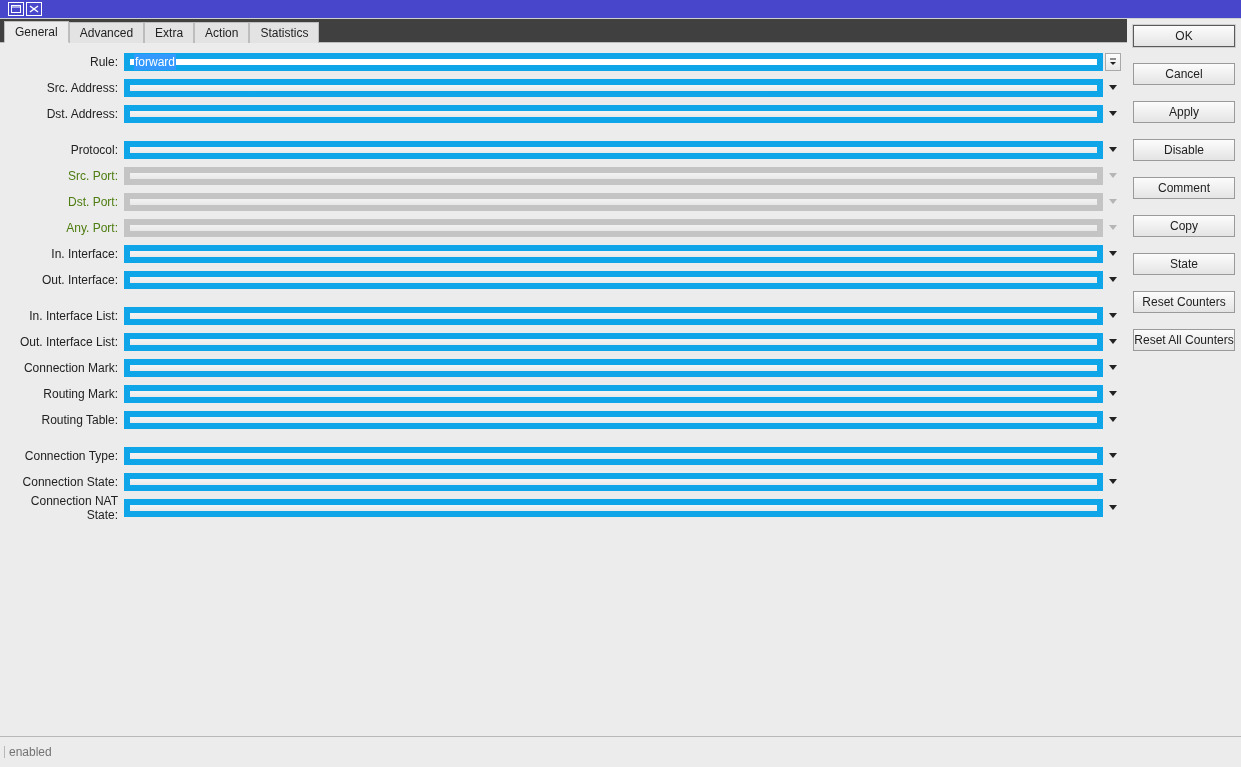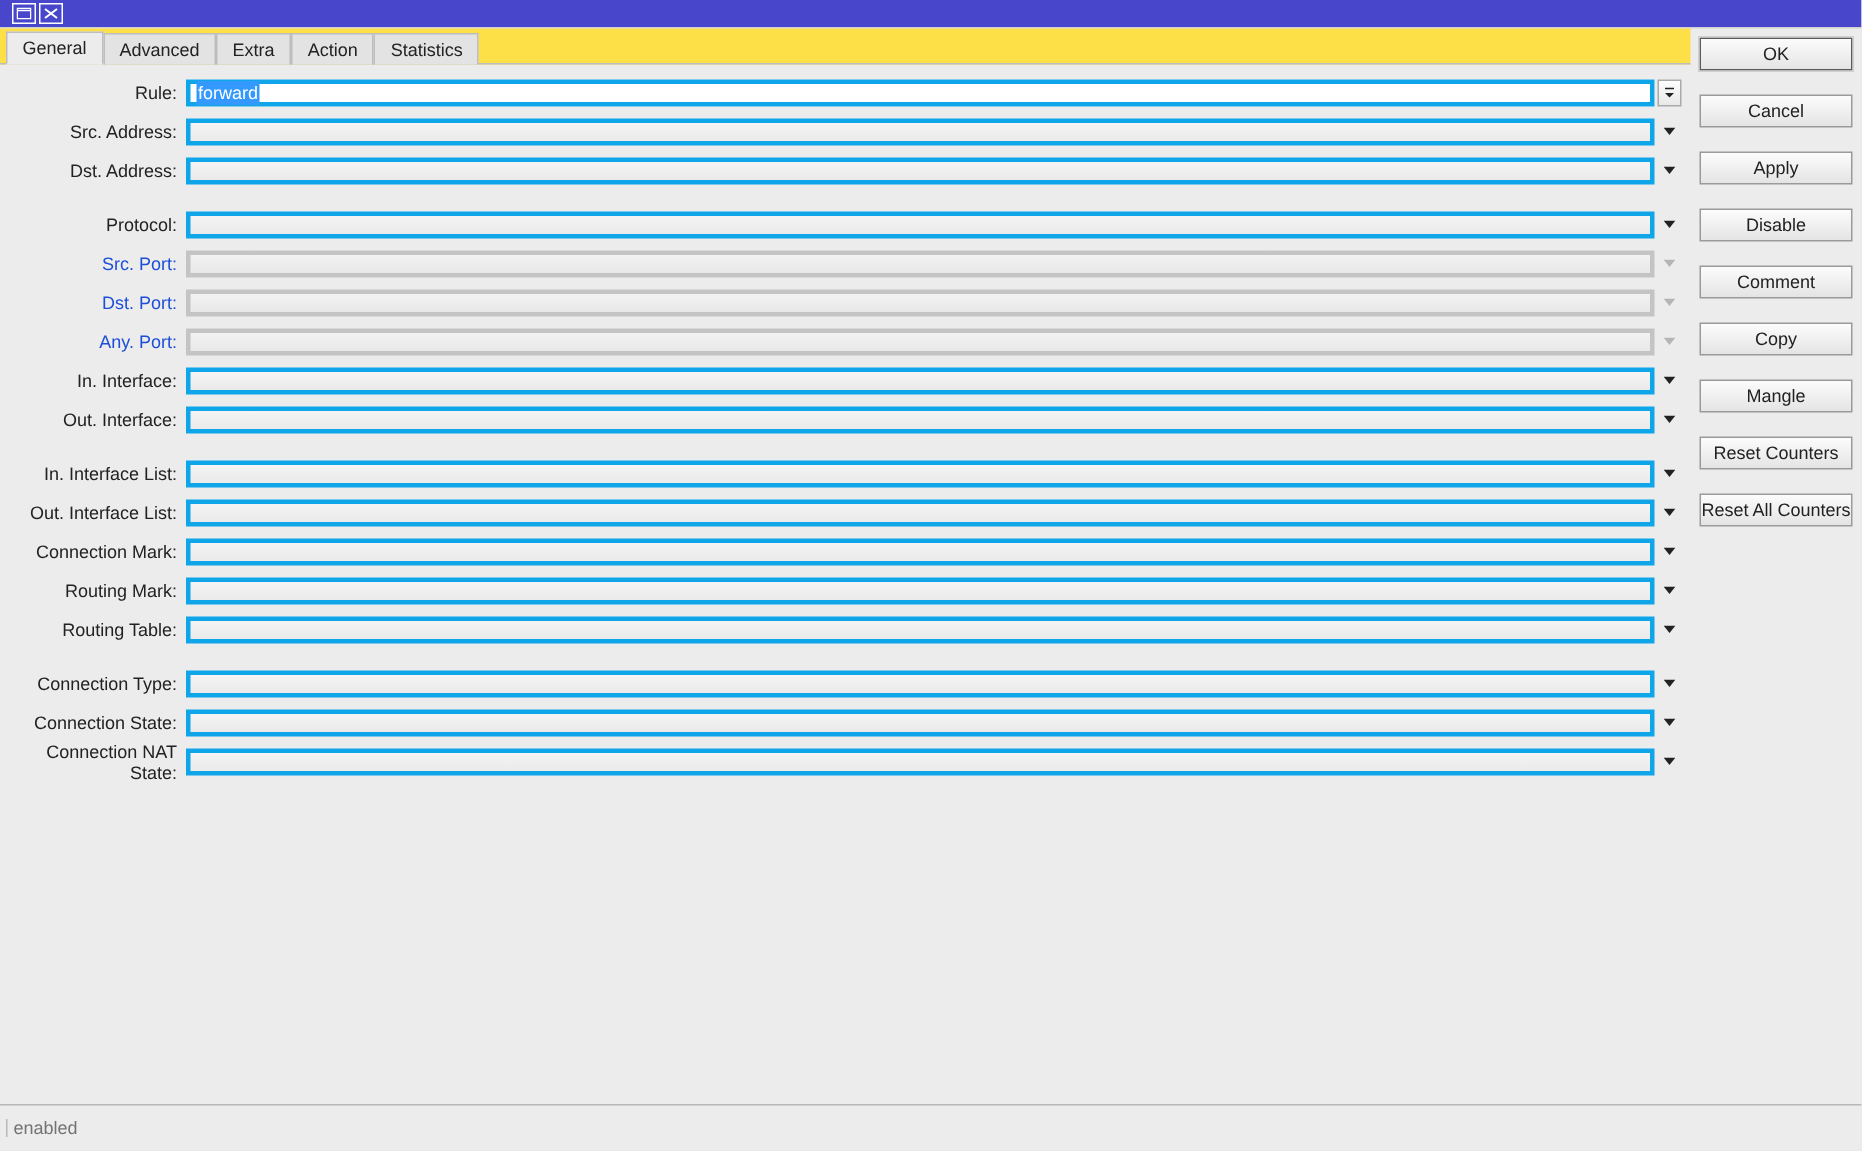--- a/index.html
+++ b/index.html
@@ -47,21 +47,21 @@
   display: flex;
   flex-direction: column;
   min-width: 0;
 }
 .tabs {
   display: flex;
   align-items: flex-end;
   height: 24px;
   padding-left: 4px;
   border-bottom: 1px solid #bdbdbd;
-  background: #fde047;
+  background: #404040;
 }
 .tab {
   padding: 3px 10px;
   font-size: 12px;
   border: 1px solid #bdbdbd;
   border-bottom: none;
   margin-right: 0;
   background: #e3e3e3;
   position: relative;
   top: 1px;
@@ -83,31 +83,31 @@
   margin-bottom: 4px;
 }
 .row.gap { margin-top: 14px; }
 .label {
   width: 118px;
   text-align: right;
   padding-right: 6px;
   font-size: 12px;
   color: #222;
 }
-.label.disabled { color: #1d4ed8; }
+.label.disabled { color: #4d7c0f; }
 .field {
   flex: 1;
   display: flex;
   align-items: center;
   min-width: 0;
 }
 .input {
   flex: 1;
   height: 18px;
-  border: 3px solid #0ea5e9;
+  border: 6px solid #0ea5e9;
   background: #fff;
   padding: 0 4px;
   font-size: 12px;
   line-height: 16px;
   min-width: 0;
 }
 .input.gray {
   background: linear-gradient(#f4f4f4,#eaeaea);
 }
 .input.disabled {
@@ -417,21 +417,21 @@
     </div>
   </div>
 
   <div class="side">
     <div class="btn primary">OK</div>
     <div class="btn">Cancel</div>
     <div class="btn">Apply</div>
     <div class="btn">Disable</div>
     <div class="btn">Comment</div>
     <div class="btn">Copy</div>
-    <div class="btn">Mangle</div>
+    <div class="btn">State</div>
     <div class="btn">Reset Counters</div>
     <div class="btn">Reset All Counters</div>
   </div>
 </div>
 
 <div class="statusbar">
   <span class="status-sep"></span>
   <span>enabled</span>
 </div>
 

